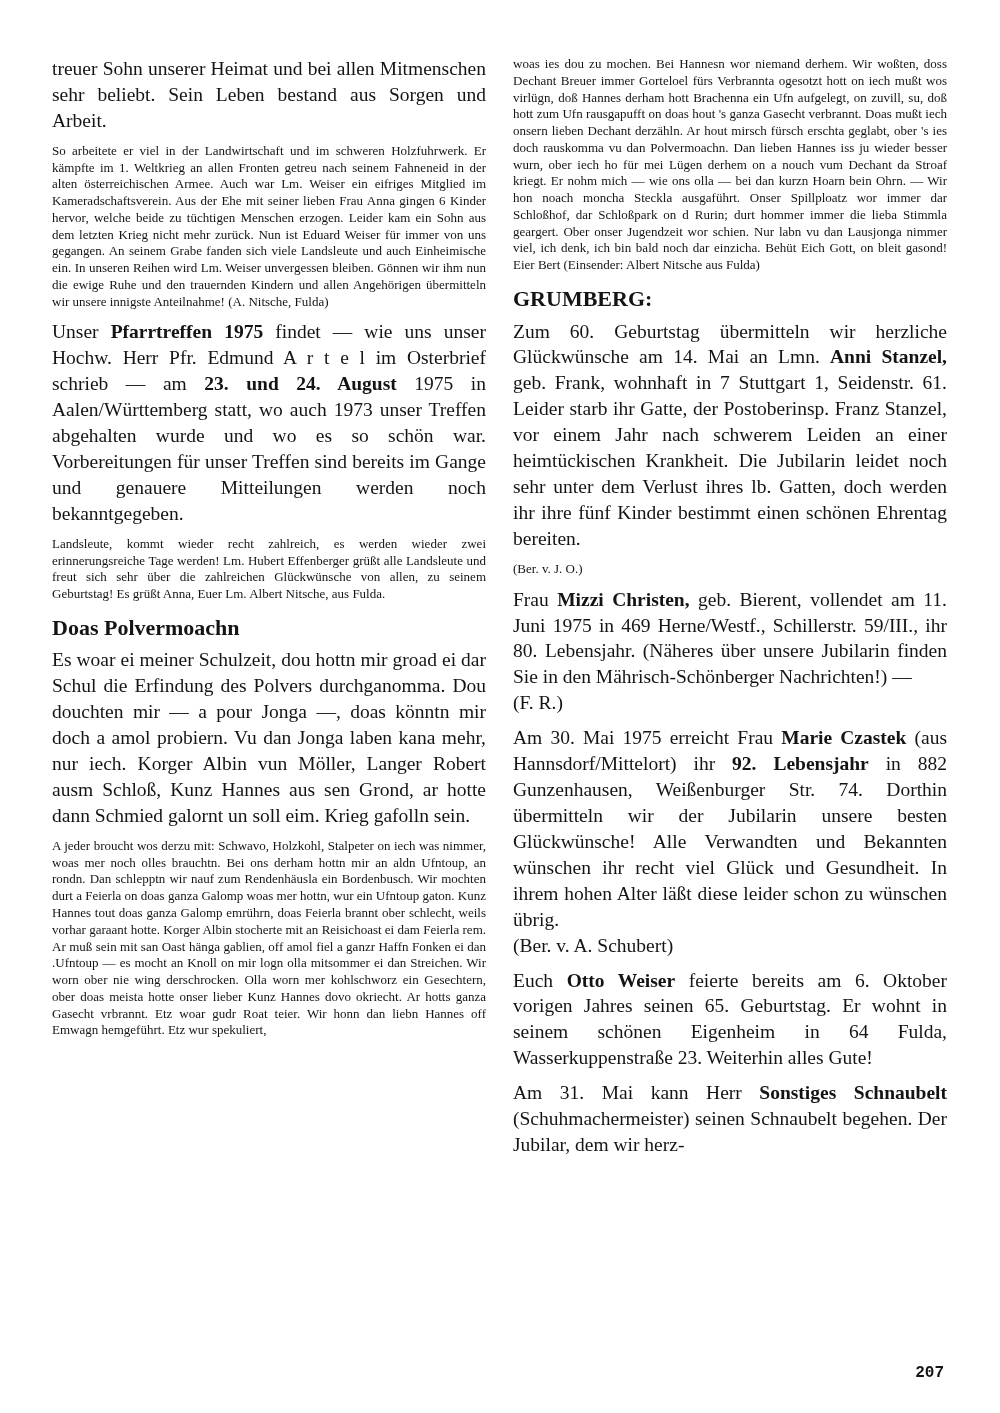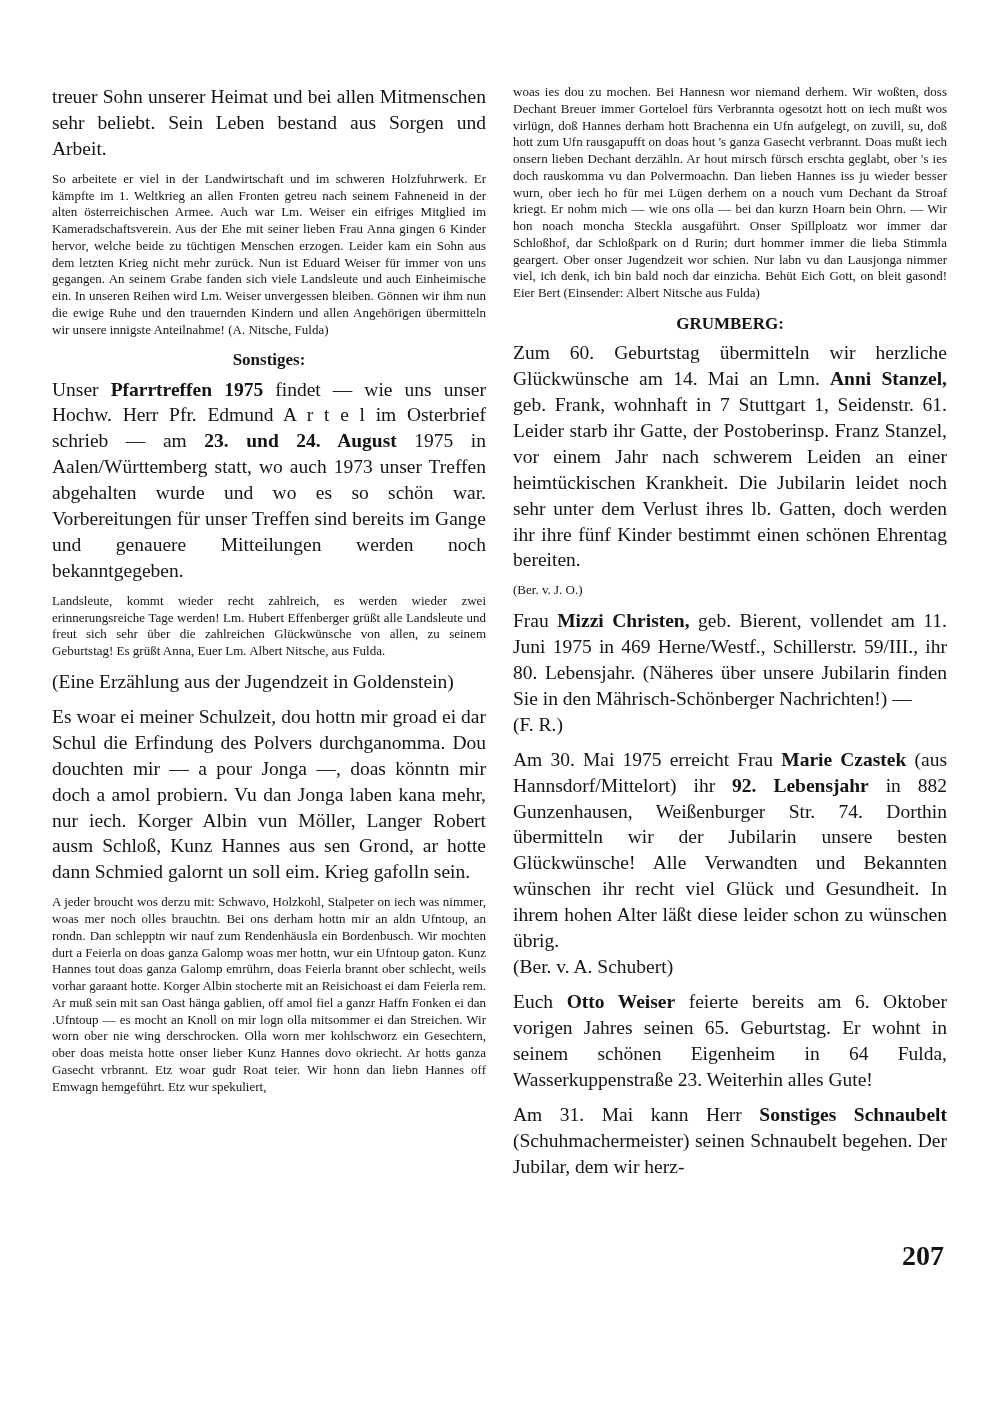--- a/index.html
+++ b/index.html
@@ -4,21 +4,21 @@
 <style>
   * { margin: 0; padding: 0; box-sizing: border-box; }
   html, body { background: #ffffff; }
   .page {
     position: relative;
     width: 1000px;
     height: 1413px;
     background: #ffffff;
     color: #141414;
     font-family: "Liberation Serif", "DejaVu Serif", serif;
-    padding: 84px 52px 0 52px;
+    padding: 56px 52px 0 52px;
     overflow: hidden;
     border-radius: 29px;
   }
   .columns {
     display: flex;
     gap: 27px;
   }
   .column {
     width: 434px;
     flex: 0 0 434px;
@@ -32,51 +32,51 @@
     font-size: 19.5px;
     line-height: 1.33;
     margin-bottom: 9px;
   }
   p.small {
     font-size: 13px;
     line-height: 1.29;
     margin-bottom: 9px;
   }
   p.heading {
-    font-size: 17px;
+    font-size: 22px;
     line-height: 1.3;
     font-weight: bold;
     margin: 11px 0 5px 0;
-    text-align: center;
+    text-align: left;
   }
   span.b { font-weight: bold; }
   span.attribution {
     display: block;
     text-align: left;
   }
   .page-number {
     position: absolute;
-    top: 1240px;
+    top: 1364px;
     right: 56px;
-    font-size: 28px;
+    font-size: 16px;
     font-weight: bold;
+    font-family: Liberation Mono, monospace;
   }
 </style>
 </head>
 <body>
 
 <div class="page">
   <div class="columns">
     <div class="column" id="col-left">
         <p class="block body"><span>treuer Sohn unserer Heimat und bei allen Mitmenschen sehr beliebt. Sein Leben bestand aus Sorgen und Arbeit.</span></p>
         <p class="block small"><span>So arbeitete er viel in der Landwirtschaft und im schweren Holzfuhrwerk. Er kämpfte im 1. Weltkrieg an allen Fronten getreu nach seinem Fahneneid in der alten österreichischen Armee. Auch war Lm. Weiser ein eifriges Mitglied im Kameradschaftsverein. Aus der Ehe mit seiner lieben Frau Anna gingen 6 Kinder hervor, welche beide zu tüchtigen Menschen erzogen. Leider kam ein Sohn aus dem letzten Krieg nicht mehr zurück. Nun ist Eduard Weiser für immer von uns gegangen. An seinem Grabe fanden sich viele Landsleute und auch Einheimische ein. In unseren Reihen wird Lm. Weiser unvergessen bleiben. Gönnen wir ihm nun die ewige Ruhe und den trauernden Kindern und allen Angehörigen übermitteln wir unsere innigste Anteilnahme! (A. Nitsche, Fulda)</span></p>
-        <p class="block heading"><span class="b">Sonstiges:</span></p>
         <p class="block body"><span>Unser </span><span class="b">Pfarrtreffen 1975</span><span> findet — wie uns unser Hochw. Herr Pfr. Edmund  A r t e l  im Osterbrief schrieb — am </span><span class="b">23. und 24. August</span><span> 1975 in Aalen/Württemberg statt, wo auch 1973 unser Treffen abgehalten wurde und wo es so schön war. Vorbereitungen für unser Treffen sind bereits im Gange und genauere Mitteilungen werden noch bekanntgegeben.</span></p>
         <p class="block small"><span>Landsleute, kommt wieder recht zahlreich, es werden wieder zwei erinnerungsreiche Tage werden! Lm. Hubert Effenberger grüßt alle Landsleute und freut sich sehr über die zahlreichen Glückwünsche von allen, zu seinem Geburtstag! Es grüßt Anna, Euer Lm. Albert Nitsche, aus Fulda.</span></p>
-        <p class="block body"><span>(Eine Erzählung aus der Jugendzeit in Goldenstein)</span></p>
+        <p class="block heading"><span class="b">Doas Polvermoachn</span></p>
         <p class="block body"><span>Es woar ei meiner Schulzeit, dou hottn mir groad ei dar Schul die Erfindung des Polvers durchganomma. Dou douchten mir — a pour Jonga —, doas könntn mir doch a amol probiern. Vu dan Jonga laben kana mehr, nur iech. Korger Albin vun Möller, Langer Robert ausm Schloß, Kunz Hannes aus sen Grond, ar hotte dann Schmied galornt un soll eim. Krieg gafolln sein.</span></p>
         <p class="block small"><span>A jeder broucht wos derzu mit: Schwavo, Holzkohl, Stalpeter on iech was nimmer, woas mer noch olles brauchtn. Bei ons derham hottn mir an aldn Ufntoup, an rondn. Dan schlepptn wir nauf zum Rendenhäusla ein Bordenbusch. Wir mochten durt a Feierla on doas ganza Galomp woas mer hottn, wur ein Ufntoup gaton. Kunz Hannes tout doas ganza Galomp emrührn, doas Feierla brannt ober schlecht, weils vorhar garaant hotte. Korger Albin stocherte mit an Reisichoast ei dam Feierla rem. Ar muß sein mit san Oast hänga gablien, off amol fiel a ganzr Haffn Fonken ei dan .Ufntoup — es mocht an Knoll on mir logn olla mitsommer ei dan Streichen. Wir worn ober nie wing derschrocken. Olla worn mer kohlschworz ein Gesechtern, ober doas meista hotte onser lieber Kunz Hannes dovo okriecht. Ar hotts ganza Gasecht vrbrannt. Etz woar gudr Roat teier. Wir honn dan liebn Hannes off Emwagn hemgeführt. Etz wur spekuliert,</span></p>
       </div>
     <div class="column" id="col-right">
         <p class="block small"><span>woas ies dou zu mochen. Bei Hannesn wor niemand derhem. Wir woßten, doss Dechant Breuer immer Gorteloel fürs Verbrannta ogesotzt hott on iech mußt wos virlügn, doß Hannes derham hott Brachenna ein Ufn aufgelegt, on zuvill, su, doß hott zum Ufn rausgapufft on doas hout 's ganza Gasecht verbrannt. Doas mußt iech onsern lieben Dechant derzähln. Ar hout mirsch fürsch erschta geglabt, ober 's ies doch rauskomma vu dan Polvermoachn. Dan lieben Hannes iss ju wieder besser wurn, ober iech ho für mei Lügen derhem on a nouch vum Dechant da Stroaf kriegt. Er nohm mich — wie ons olla — bei dan kurzn Hoarn bein Ohrn. — Wir hon noach moncha Steckla ausgaführt. Onser Spillploatz wor immer dar Schloßhof, dar Schloßpark on d Rurin; durt hommer immer die lieba Stimmla geargert. Ober onser Jugendzeit wor schien. Nur labn vu dan Lausjonga nimmer viel, ich denk, ich bin bald noch dar einzicha. Behüt Eich Gott, on bleit gasond! Eier Bert (Einsender: Albert Nitsche aus Fulda)</span></p>
         <p class="block heading"><span class="b">GRUMBERG:</span></p>
         <p class="block body"><span>Zum 60. Geburtstag übermitteln wir herzliche Glückwünsche am 14. Mai an Lmn. </span><span class="b">Anni Stanzel,</span><span> geb. Frank, wohnhaft in 7 Stuttgart 1, Seidenstr. 61. Leider starb ihr Gatte, der Postoberinsp. Franz Stanzel, vor einem Jahr nach schwerem Leiden an einer heimtückischen Krankheit. Die Jubilarin leidet noch sehr unter dem Verlust ihres lb. Gatten, doch werden ihr ihre fünf Kinder bestimmt einen schönen Ehrentag bereiten.</span></p>
         <p class="block small"><span class="attribution">(Ber. v. J. O.)</span></p>
         <p class="block body"><span>Frau </span><span class="b">Mizzi Christen,</span><span> geb. Bierent, vollendet am 11. Juni 1975 in 469 Herne/Westf., Schillerstr. 59/III., ihr 80. Lebensjahr. (Näheres über unsere Jubilarin finden Sie in den Mährisch-Schönberger Nachrichten!) —</span><span class="attribution">(F. R.)</span></p>
         <p class="block body"><span>Am 30. Mai 1975 erreicht Frau </span><span class="b">Marie Czastek</span><span> (aus Hannsdorf/Mittelort) ihr </span><span class="b">92. Lebensjahr</span><span> in 882 Gunzenhausen, Weißenburger Str. 74. Dorthin übermitteln wir der Jubilarin unsere besten Glückwünsche! Alle Verwandten und Bekannten wünschen ihr recht viel Glück und Gesundheit. In ihrem hohen Alter läßt diese leider schon zu wünschen übrig.</span><span class="attribution">(Ber. v. A. Schubert)</span></p>

